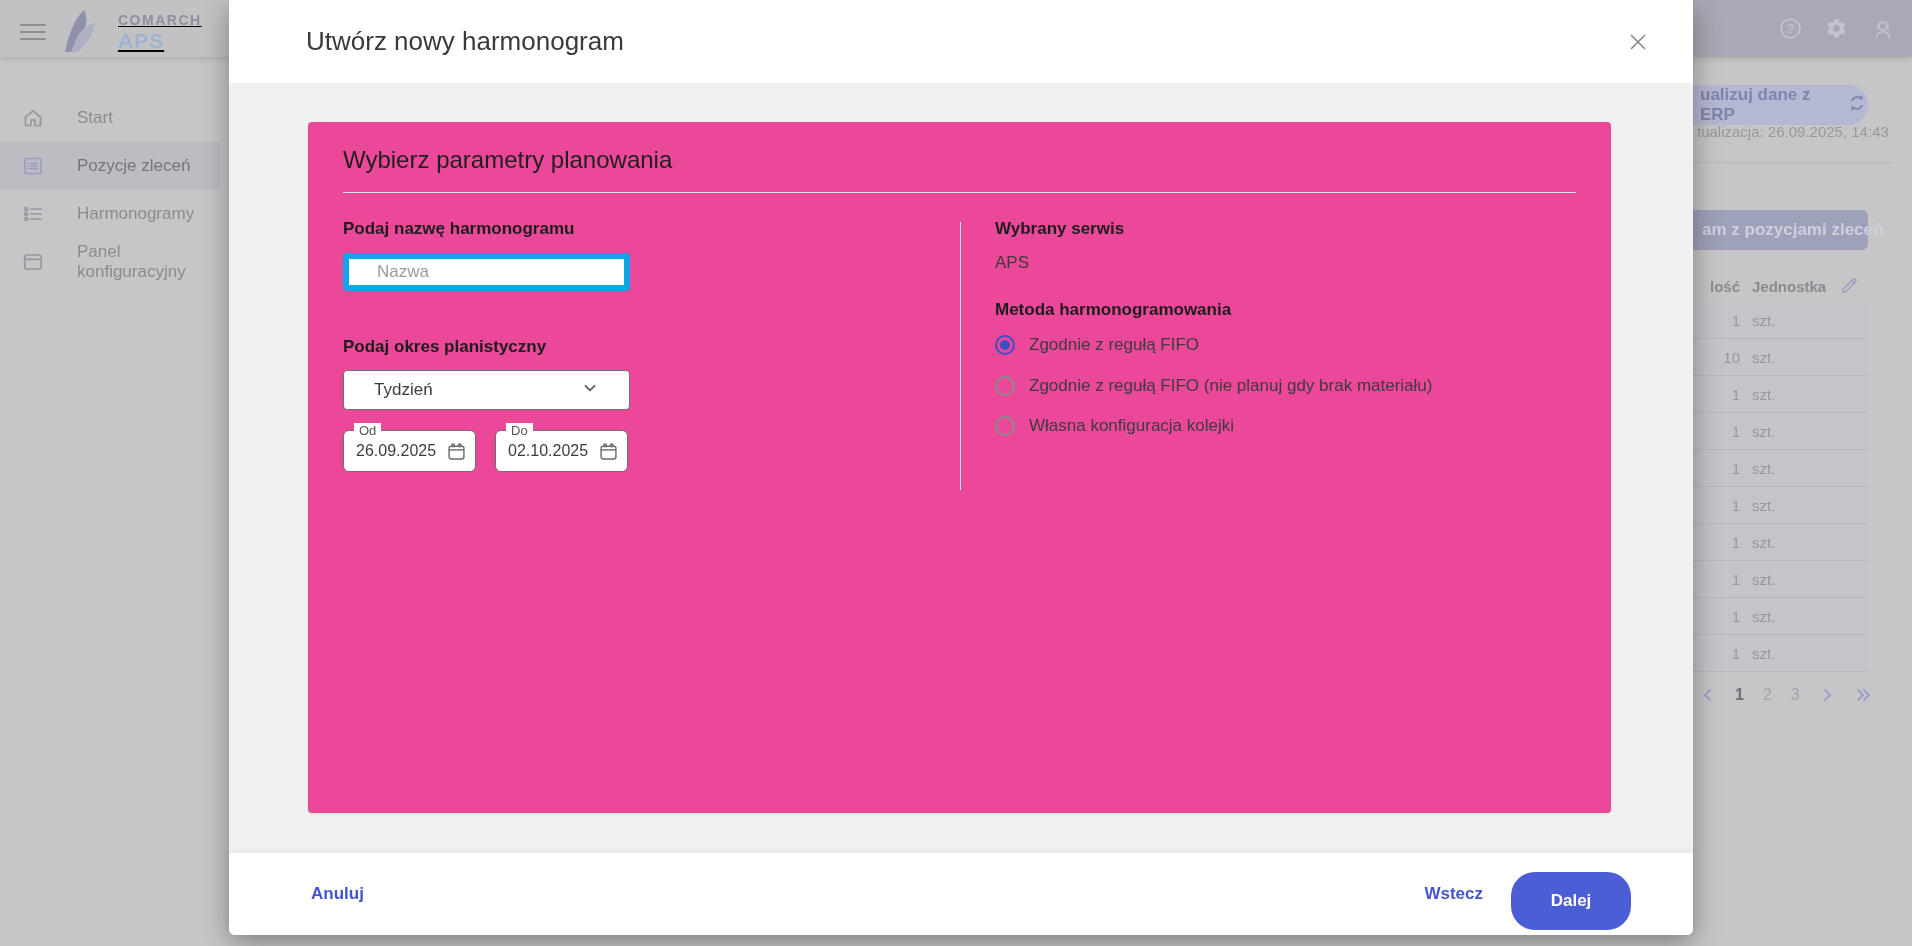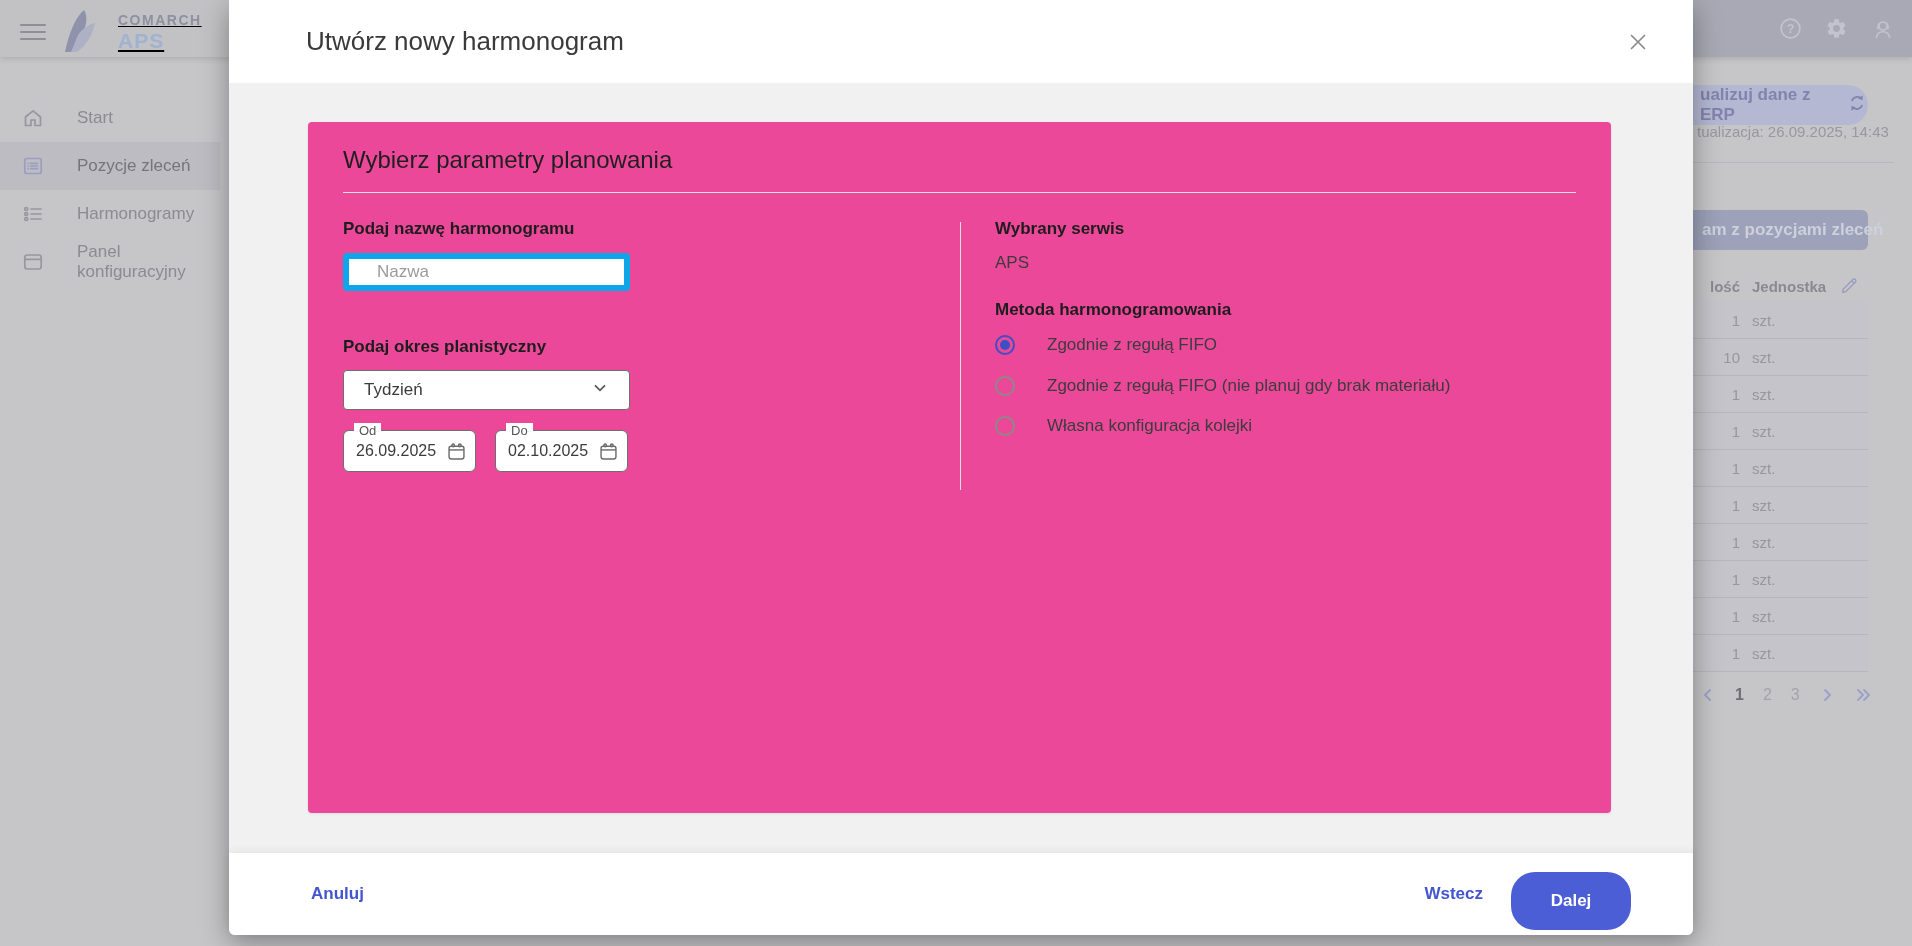--- a/index.html
+++ b/index.html
@@ -58,30 +58,30 @@
   .modal-body { position:absolute; left:0; top:83px; right:0; bottom:82px; background:#f1f1f2; }
   .card { position:absolute; left:79px; top:39px; width:1303px; height:691px; background:#ec4899; border-radius:4px; box-shadow:0 1px 3px rgba(0,0,0,.08); }
   .card-heading { position:absolute; left:35px; top:24px; font-size:24px; color:#1f1f1f; }
   .card-hr { position:absolute; left:35px; top:70px; width:1233px; height:1px; background:#e3e3e3; }
   .card-vr { position:absolute; left:652px; top:100px; width:1px; height:268px; background:#e3e3e3; }
 
   .f-label { position:absolute; font-size:17px; font-weight:bold; color:#1d1d1d; white-space:nowrap; }
   .name-input { position:absolute; left:35px; top:131px; width:287px; height:38px; border:6px solid #0ea5e9; border-radius:4px; padding:0 28px; font-size:17px; color:#3c3c3c; font-family:"Liberation Sans",sans-serif; background:#fff; outline:none; }
   .name-input::placeholder { color:#9b9b9b; opacity:1; }
 
-  .select { position:absolute; left:35px; top:248px; width:287px; height:40px; border:1px solid #6e6e6e; border-radius:4px; background:#fff; display:flex; align-items:center; padding:0 20px; font-size:17px; color:#3c3c3c; cursor:pointer; }
+  .select { position:absolute; left:35px; top:248px; width:287px; height:40px; border:1px solid #6e6e6e; border-radius:4px; background:#fff; display:flex; align-items:center; padding:0 30px; font-size:17px; color:#3c3c3c; cursor:pointer; }
   .select .chev { margin-left:auto; color:#5a5a5a; }
 
   .datebox { position:absolute; top:308px; width:133px; height:42px; border:1px solid #6e6e6e; border-radius:6px; background:#fff; }
   .datebox .dlabel { position:absolute; left:10px; top:-8px; background:#fff; padding:0 5px; font-size:13px; color:#565656; }
   .datebox .dval { position:absolute; left:12px; top:11px; font-size:16px; color:#3c3c3c; }
   .datebox .dical { position:absolute; right:8px; top:10px; width:21px; height:21px; color:#6a6a6a; cursor:pointer; }
 
   .svc-val { position:absolute; left:687px; top:131px; font-size:17px; color:#3c3c3c; }
-  .radio-row { position:absolute; left:687px; display:flex; align-items:center; gap:32px; cursor:pointer; }
+  .radio-row { position:absolute; left:687px; display:flex; align-items:center; gap:14px; cursor:pointer; }
   .radio { width:20px; height:20px; border-radius:50%; border:2px solid #8a8a8a; position:relative; flex:none; }
   .radio.selected { border-color:#3d4fc4; }
   .radio.selected::after { content:""; position:absolute; inset:3px; border-radius:50%; background:#3d4fc4; }
   .radio-label { font-size:17px; color:#3c3c3c; white-space:nowrap; }
 
   .modal-footer { position:absolute; left:0; right:0; bottom:0; height:82px; background:#fff; border-radius:0 0 6px 6px; box-shadow:0 -2px 8px rgba(0,0,0,.06); }
   .btn-text { position:absolute; top:0; height:82px; display:flex; align-items:center; font-size:17px; font-weight:bold; color:#4355cf; cursor:pointer; }
   .btn-cancel { left:82px; }
   .btn-back { right:210px; }
   .btn-next { position:absolute; right:62px; top:19px; width:120px; height:58px; border-radius:24px; background:#4c5ed6; color:#ffffff; font-size:17px; font-weight:bold; display:flex; align-items:center; justify-content:center; cursor:pointer; border:none; }

